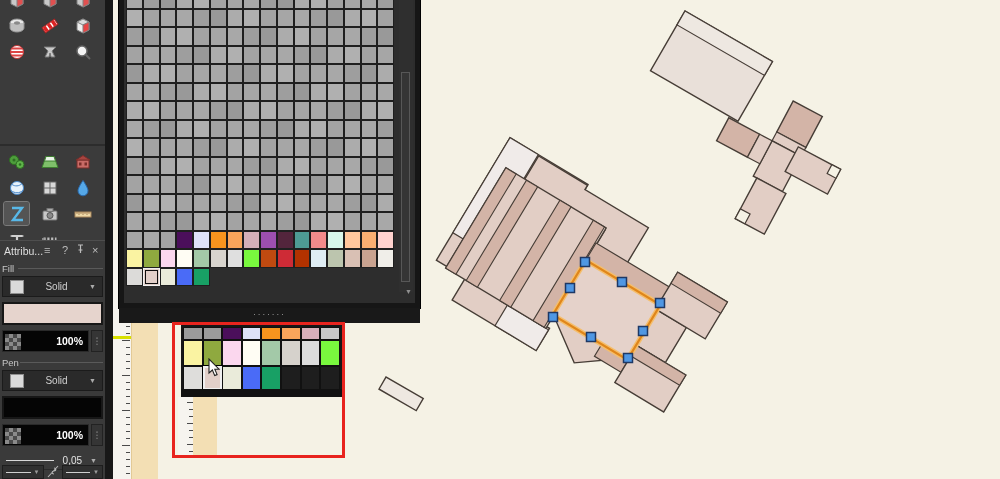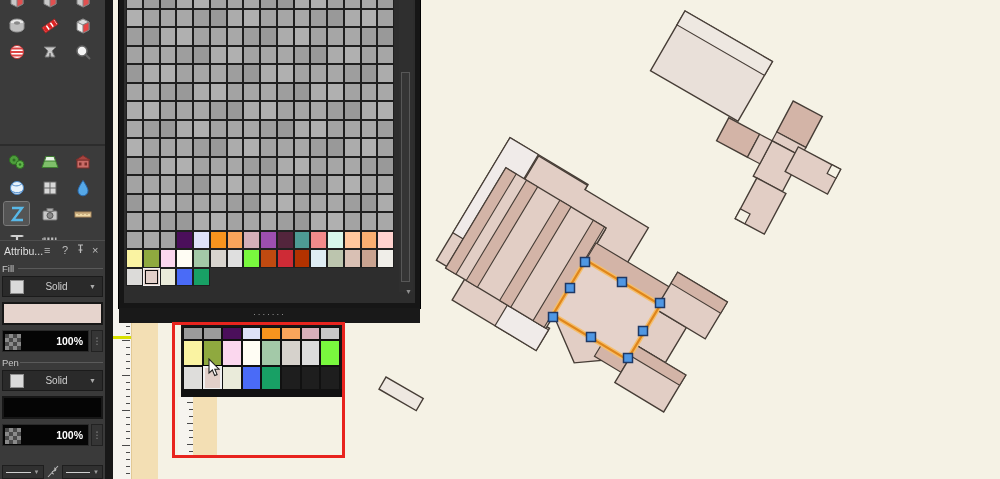--- a/index.html
+++ b/index.html
@@ -638,20 +638,25 @@
         <span class="dd-caret">▼</span>
       </div>
       <div class="color-bar" style="top: 155px; background: rgb(5, 5, 5);"></div>
       <div class="opacity-row" style="top:183px;">
         <div class="op-field">
           <span class="checker"></span>
           <span class="op-val">100%</span>
         </div>
         <div class="kebab">⋮</div>
       </div>
+      <div class="width-row" style="top:210px;">
+        <span class="w-line"></span>
+        <span class="w-val">0,05</span>
+        <span class="dd-caret" style="margin-left:8px;">▼</span>
+      </div>
       <div class="endings-row" style="top:224px;">
         <div class="end-dd">
           <span class="end-line"></span>
           <span class="end-caret">▼</span>
         </div>
         <span class="mid-ic">
           <svg width="12" height="13" viewBox="0 0 12 13">
               <path d="M1 12L11 1M7 3c2.5 0 2.5 3 0 3s-2.5 3 0 3" stroke="#B5B5B5" fill="none" stroke-width="1.1"></path>
             </svg>
         </span>

